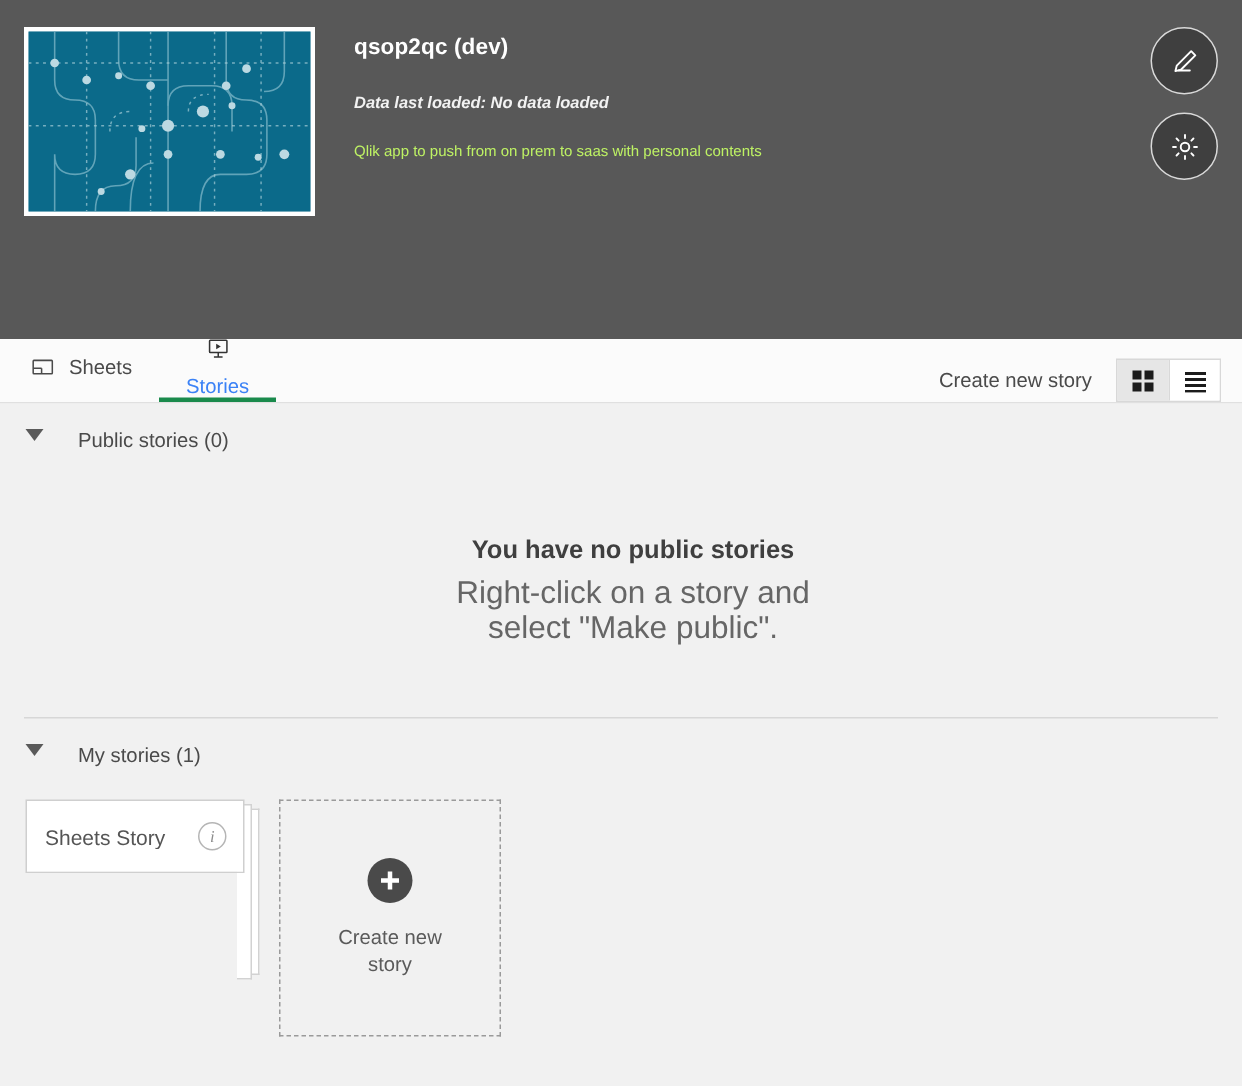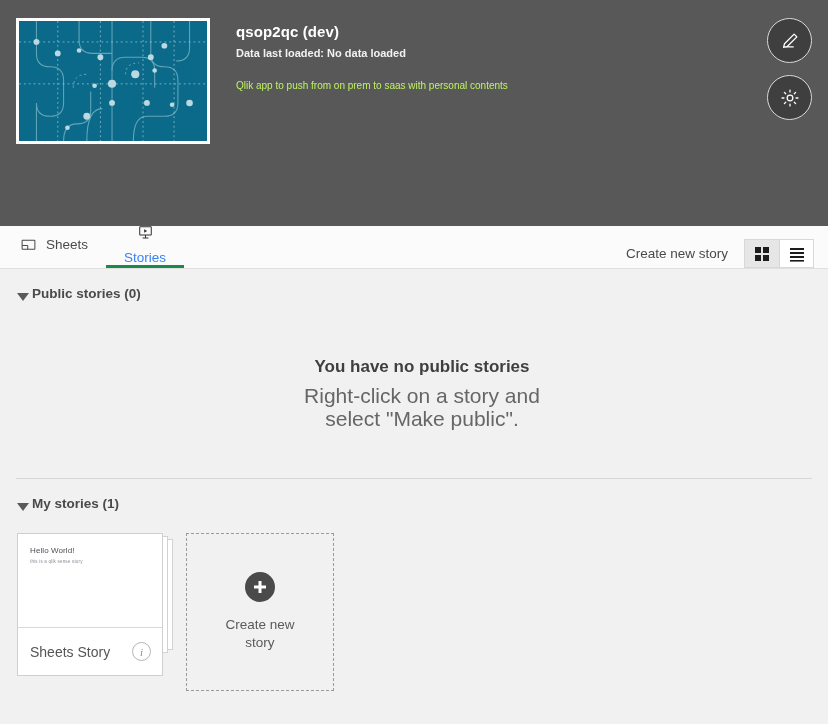--- a/index.html
+++ b/index.html
@@ -37,21 +37,22 @@
   }
   .app-title {
     font-size: 15px;
     font-weight: bold;
     letter-spacing: 0.1px;
     line-height: 20px;
   }
   .app-loaded {
     font-size: 11px;
     font-weight: bold;
-    margin-top: 4px;
+    font-style: italic;
+    margin-top: 20px;
     line-height: 14px;
     color: #f2f2f2;
   }
   .app-desc {
     font-size: 10px;
     margin-top: 16px;
     line-height: 19px;
     color: #bef264;
   }
 
@@ -129,27 +130,26 @@
   
   .content {
     background: #f1f1f1;
     height: calc(724px - 226px - 44px);
     overflow: hidden;
     position: relative;
   }
 
   .section-head {
     display: flex;
-    align-items: flex-end;
-    gap: 3px;
+    align-items: flex-start;
+    gap: 23px;
     padding: 17px 0 0 17px;
     font-size: 13.5px;
     color: #4a4a4a;
     cursor: pointer;
-    font-weight: bold;
   }
   .caret {
     width: 0; height: 0;
     border-left: 6px solid transparent;
     border-right: 6px solid transparent;
     border-top: 8px solid #5a5a5a;
     flex: 0 0 auto;
   }
 
   .empty-block {
@@ -431,24 +431,20 @@
     <span class="caret"></span>
     <span>My stories (1)</span>
   </div>
 
   <div class="grid">
 
     <div class="story-card">
       <div class="stack-edge e2"></div>
       <div class="stack-edge e1"></div>
       <div class="story-inner">
-        <div class="story-thumb">
-          <div class="story-thumb-title">Hello World!</div>
-          <div class="story-thumb-sub">this is a qlik sense story</div>
-        </div>
         <div class="story-foot">
           <span class="story-name">Sheets Story</span>
           <span class="info-icon">i</span>
         </div>
       </div>
     </div>
 
     <div class="create-card">
       <span class="plus-circle">
         <svg width="18" height="18" viewBox="0 0 18 18">

